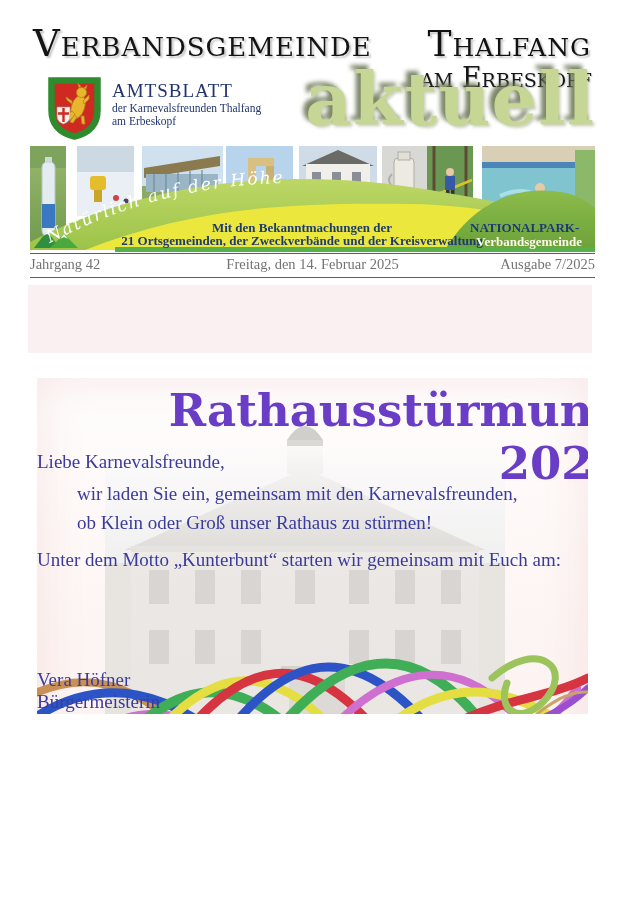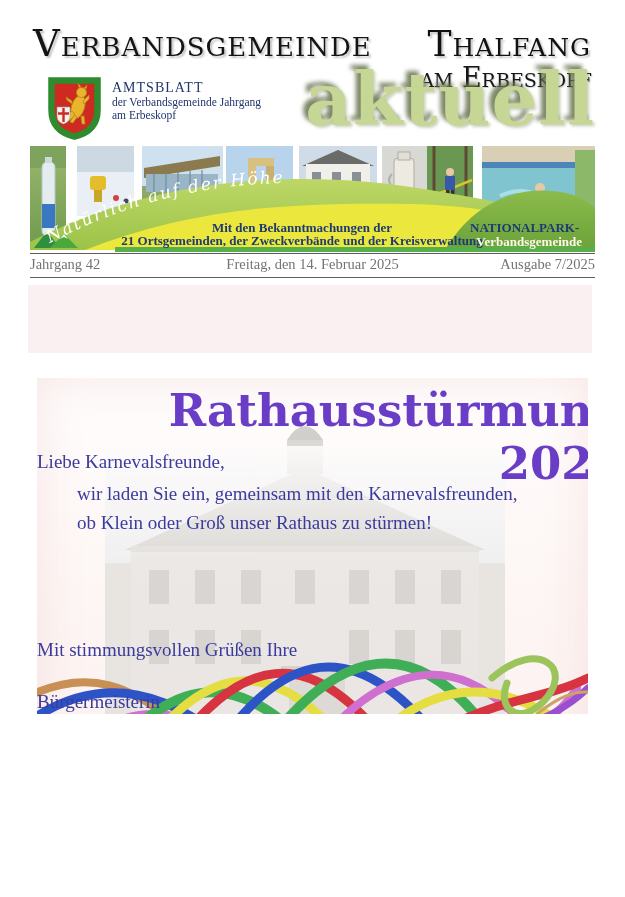--- a/index.html
+++ b/index.html
@@ -10,21 +10,21 @@
   .masthead-line{position:absolute;left:33px;top:22px;width:558px;display:flex;
                  justify-content:space-between;align-items:baseline;}
   .vg-name{font-family:"DejaVu Serif",serif;font-variant:small-caps;font-size:37px;
            letter-spacing:1px;color:#141414;text-shadow:2px 2px 2px #c4c4c4;white-space:nowrap;}
   .th-name{font-family:"DejaVu Serif",serif;font-variant:small-caps;font-size:36px;
            letter-spacing:1px;color:#111;text-shadow:2px 2px 2px #c4c4c4;white-space:nowrap;}
   .erbeskopf{position:absolute;right:33px;top:62px;font-family:"DejaVu Serif",serif;
              font-variant:small-caps;font-size:27px;color:#151515;text-shadow:1px 1px 1px #cfcfcf;}
   .coat{position:absolute;left:48px;top:77px;}
   .amtsblatt-block{position:absolute;left:112px;top:80px;color:#21356d;line-height:1.15;}
-  .amtsblatt-title{font-size:14px;letter-spacing:1px;}
+  .amtsblatt-title{font-size:19px;letter-spacing:1px;}
   .amtsblatt-sub{font-size:11.5px;}
   .brand-aktuell{position:absolute;right:30px;top:64px;font-family:"DejaVu Serif",serif;
                  font-weight:bold;font-size:72px;line-height:1;color:#c6d694;letter-spacing:1px;
                  text-shadow:-5px -4px 4px rgba(105,115,80,.85),2px 2px 3px rgba(140,150,105,.45);}
 
   
   .banner{position:absolute;left:30px;top:146px;width:565px;height:106px;}
   .banner svg{display:block;}
   .slogan-text{font-family:"DejaVu Serif",serif;font-style:italic;font-size:17px;
                letter-spacing:2px;fill:#ffffff;}
@@ -89,21 +89,21 @@
 
       <g>
         <path d="M9,30 h13 v9 q0,6 -6.5,8 q-6.5,-2 -6.5,-8 z" fill="#f4f2ec" stroke="#999" stroke-width="0.6"></path>
         <path d="M15.5,31 v14 M10,36.5 h11" stroke="#cf2a22" stroke-width="2.4" fill="none"></path>
       </g>
     </svg>
   </div>
 
   <div class="amtsblatt-block">
     <div class="amtsblatt-title">AMTSBLATT</div>
-    <div class="amtsblatt-sub">der  Verbandsgemeinde Jahrgang</div>
+    <div class="amtsblatt-sub">der  Karnevalsfreunden Thalfang</div>
     <div class="amtsblatt-sub">am Erbeskopf</div>
   </div>
 
   <div class="brand-aktuell">aktuell</div>
 
   <div class="banner">
     <svg width="565" height="106" viewBox="0 0 565 106">
       <defs>
         <linearGradient id="gBand" x1="0" y1="0" x2="0" y2="1">
           <stop offset="0" stop-color="#bdd766"></stop>
@@ -297,20 +297,21 @@
       </g>
     </svg>
 
     <div class="flyer-title">Rathausstürmung 2025</div>
     <div class="flyer-text t-greeting">Liebe Karnevalsfreunde,</div>
     <div class="flyer-text t-invite">
       <div>wir laden Sie ein, gemeinsam mit den Karnevalsfreunden,</div>
       <div>ob Klein oder Groß unser Rathaus zu stürmen!</div>
     </div>
     <div class="flyer-text t-motto">
+      <div>Unter dem Motto „Kunterbunt“ starten wir gemeinsam mit Euch am:</div>
     </div>
-    <div class="flyer-text t-closing">Mit stimmungsvollen Grüßen Ihre</div>
+    <div class="flyer-text t-signer">Vera Höfner</div>
     <div class="flyer-text t-role">Bürgermeisterin</div>
   </div>
 
   <div class="pink-row pink-2"></div>
 
 </div>
 
 </body></html>

